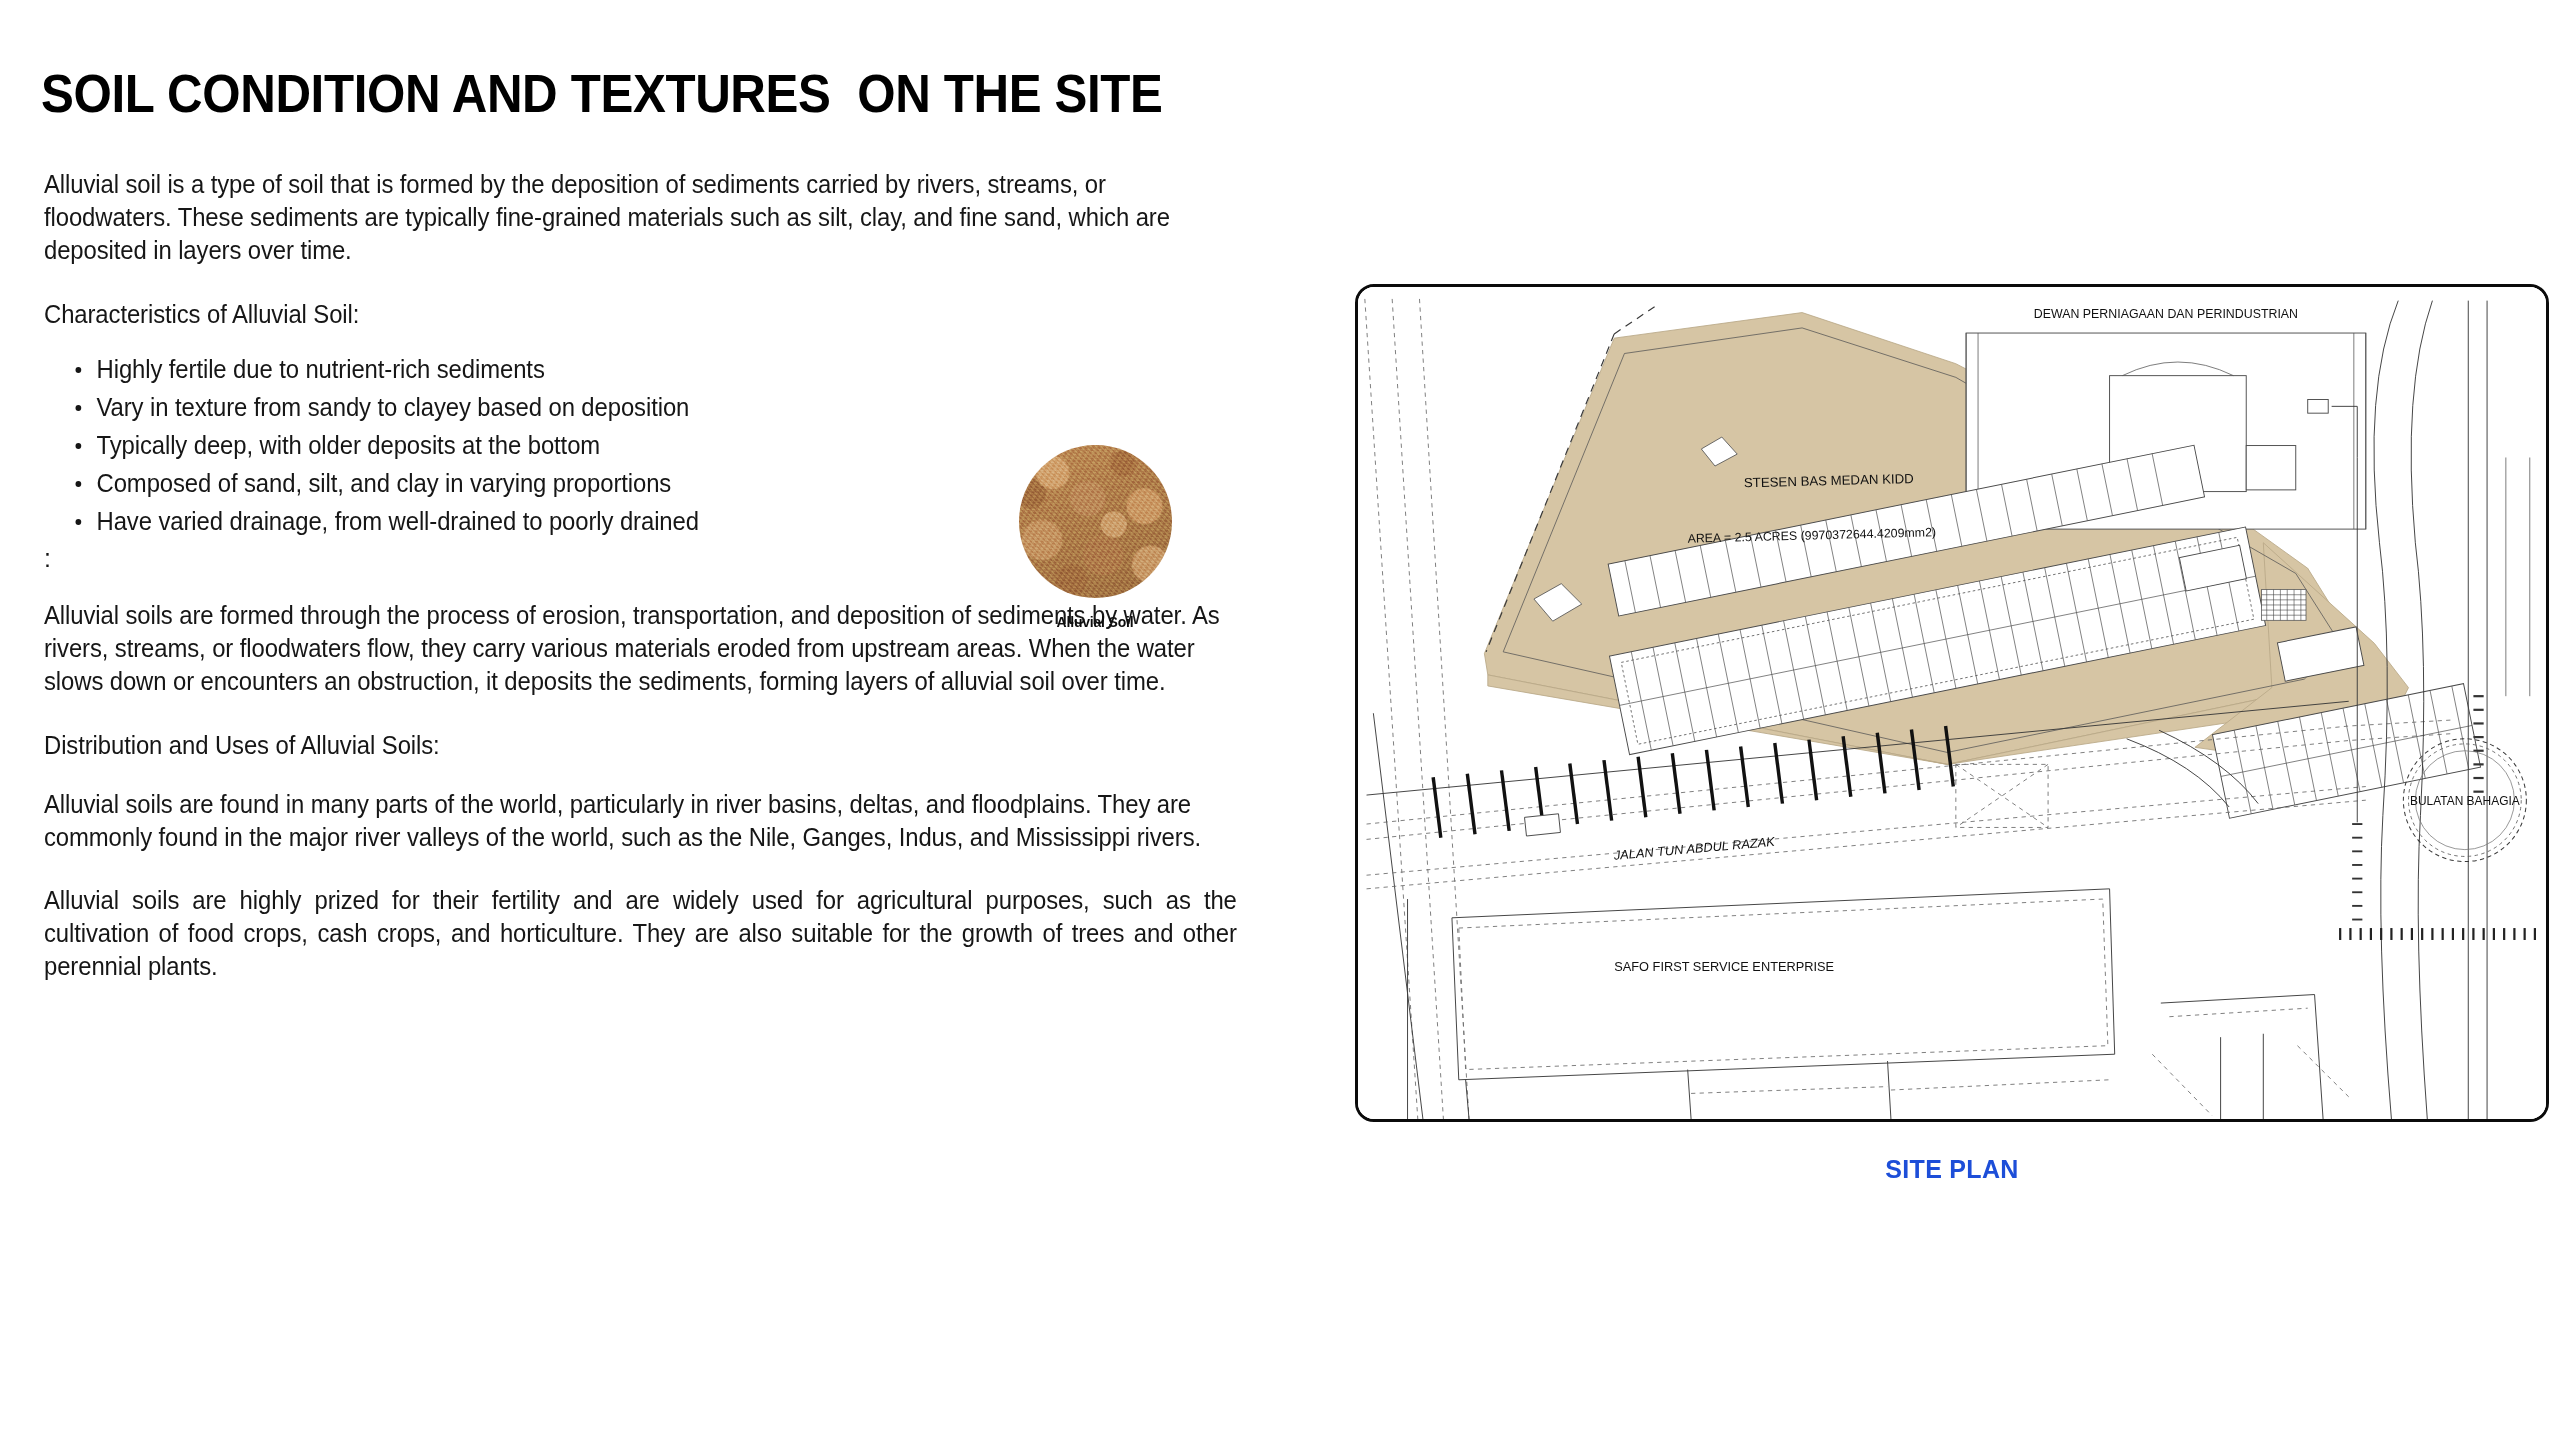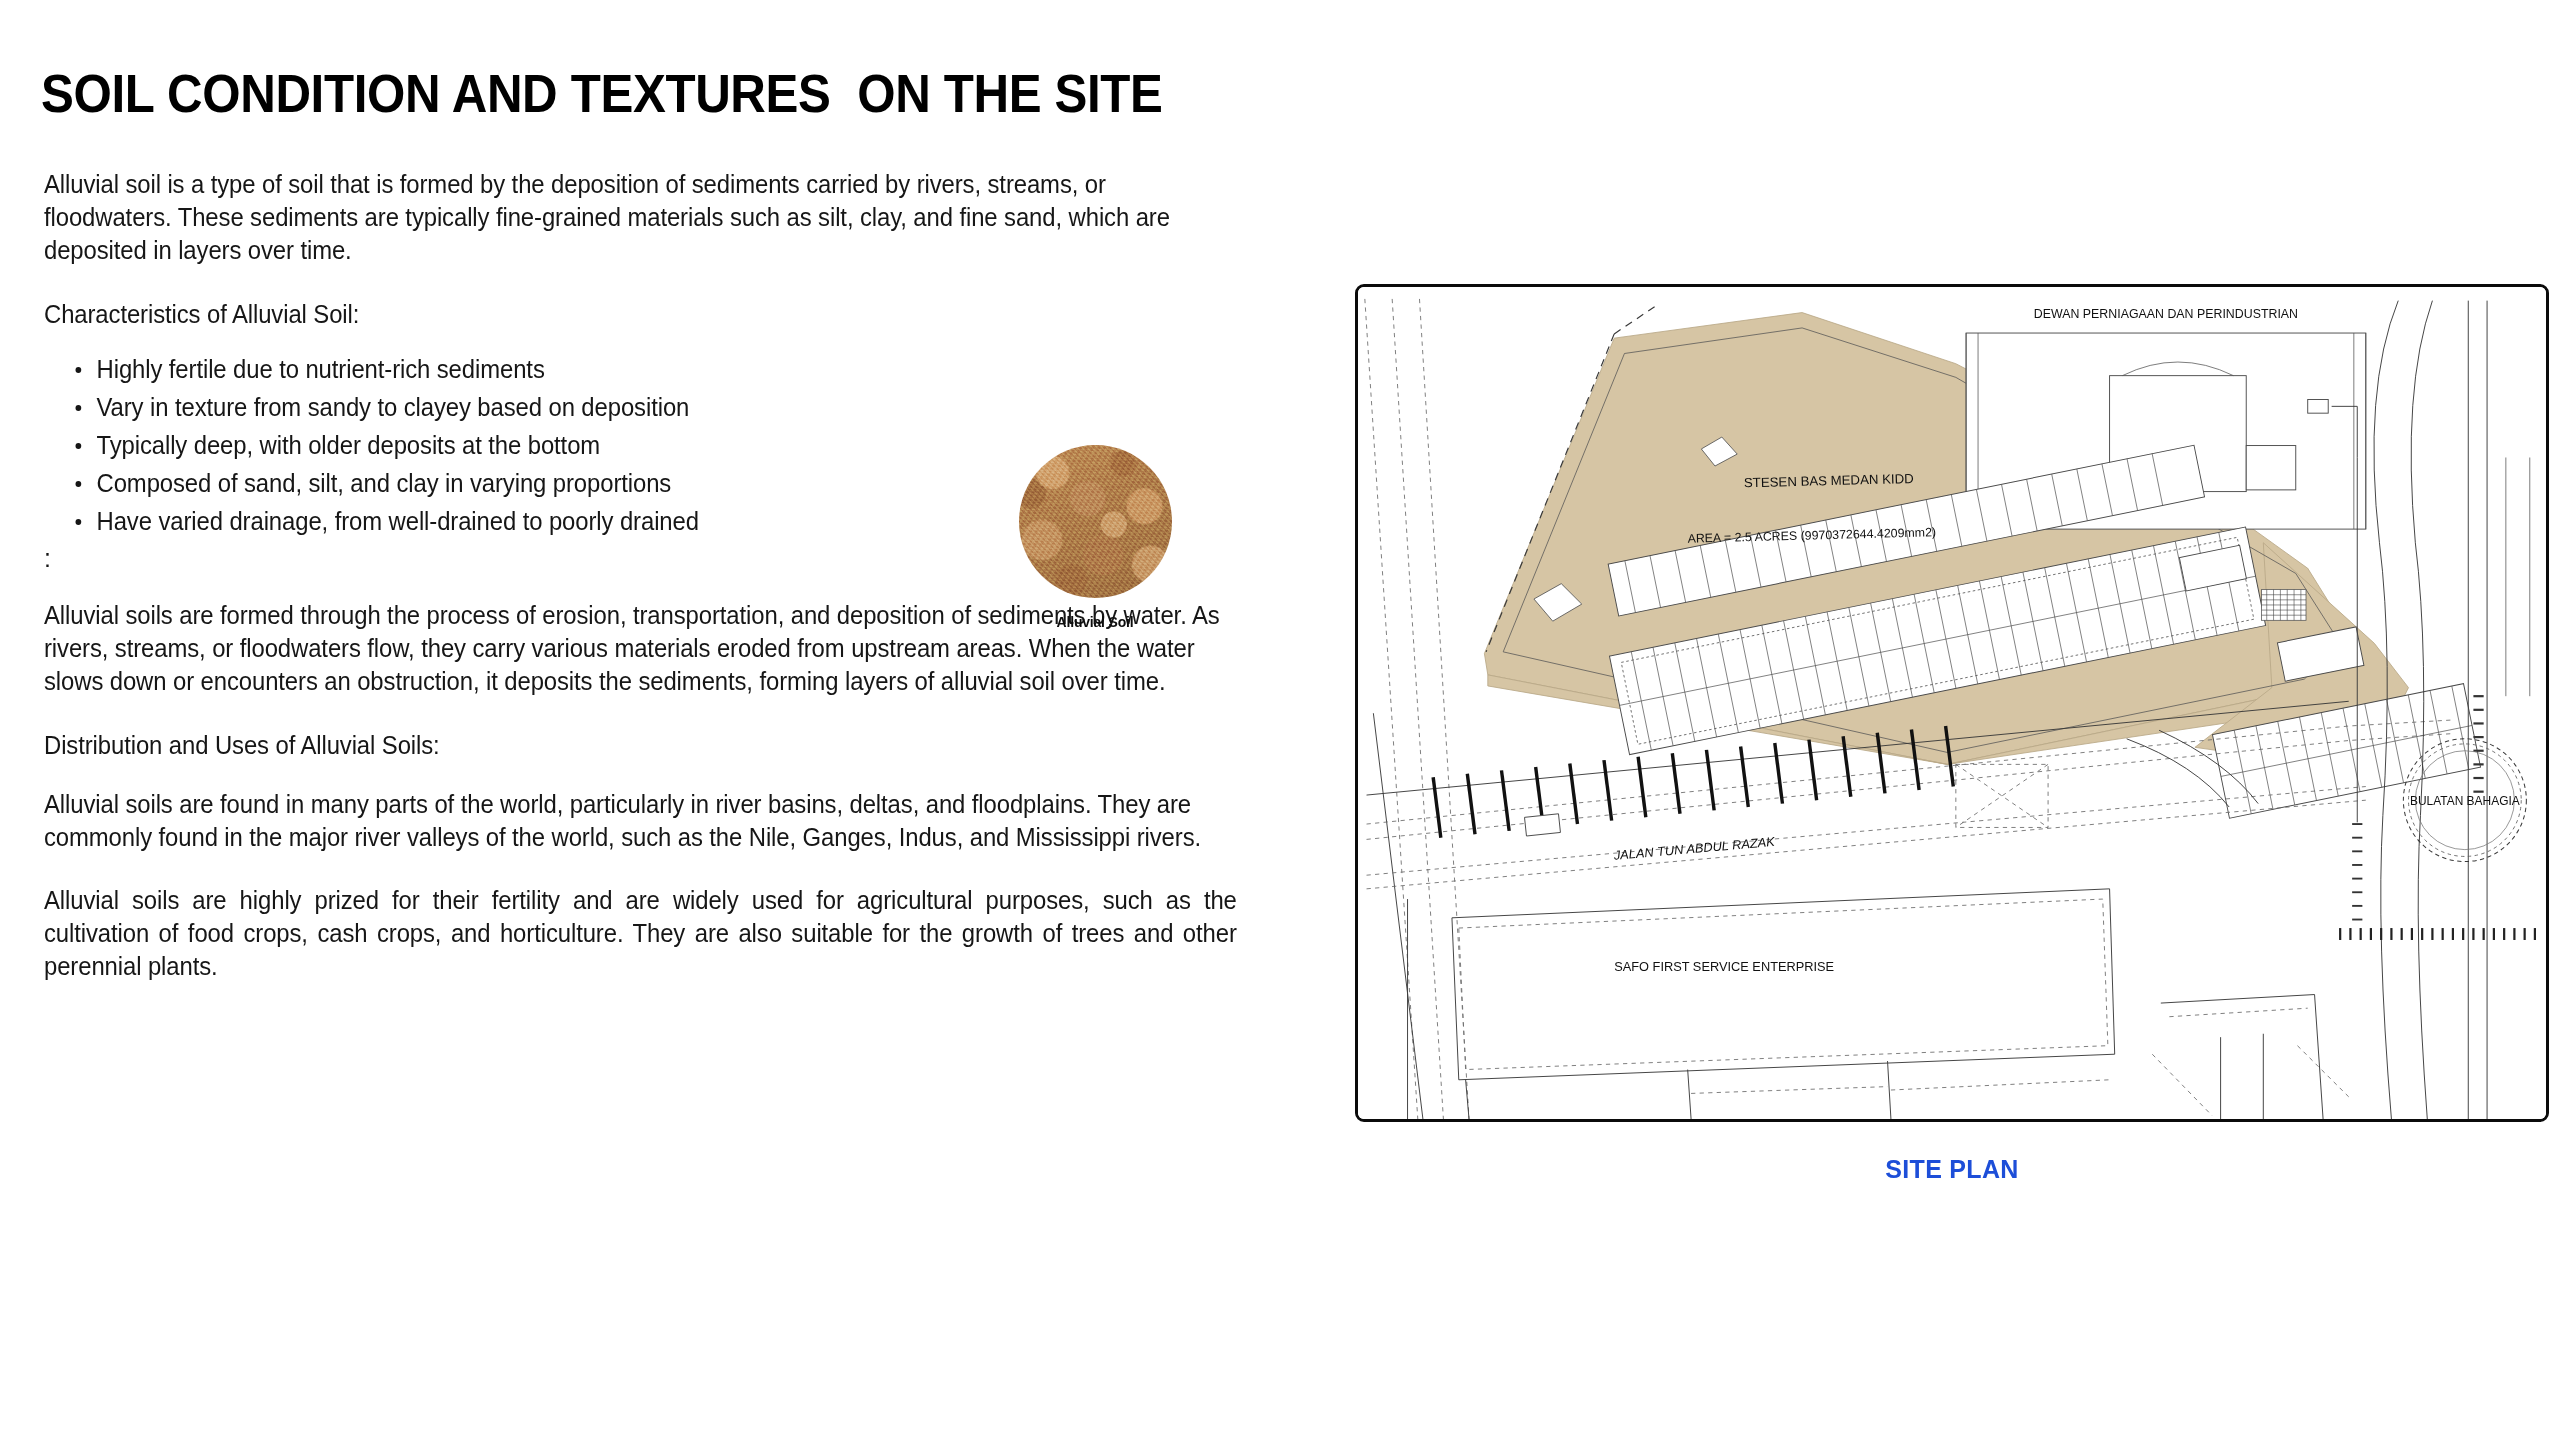--- a/index.html
+++ b/index.html
@@ -136,21 +136,21 @@
     position: absolute;
     left: 1355px;
     top: 284px;
     width: 1194px;
     height: 838px;
   }
   .siteplan-frame {
     position: absolute;
     inset: 0;
     border: 3.4px solid #0b0b0b;
-    border-radius: 9px;
+    border-radius: 19px;
     background: #ffffff;
     overflow: hidden;
   }
   .siteplan-frame svg { display: block; width: 100%; height: 100%; }
   .siteplan-caption {
     position: absolute;
     left: 0;
     top: 871px;
     width: 1194px;
     text-align: center;

